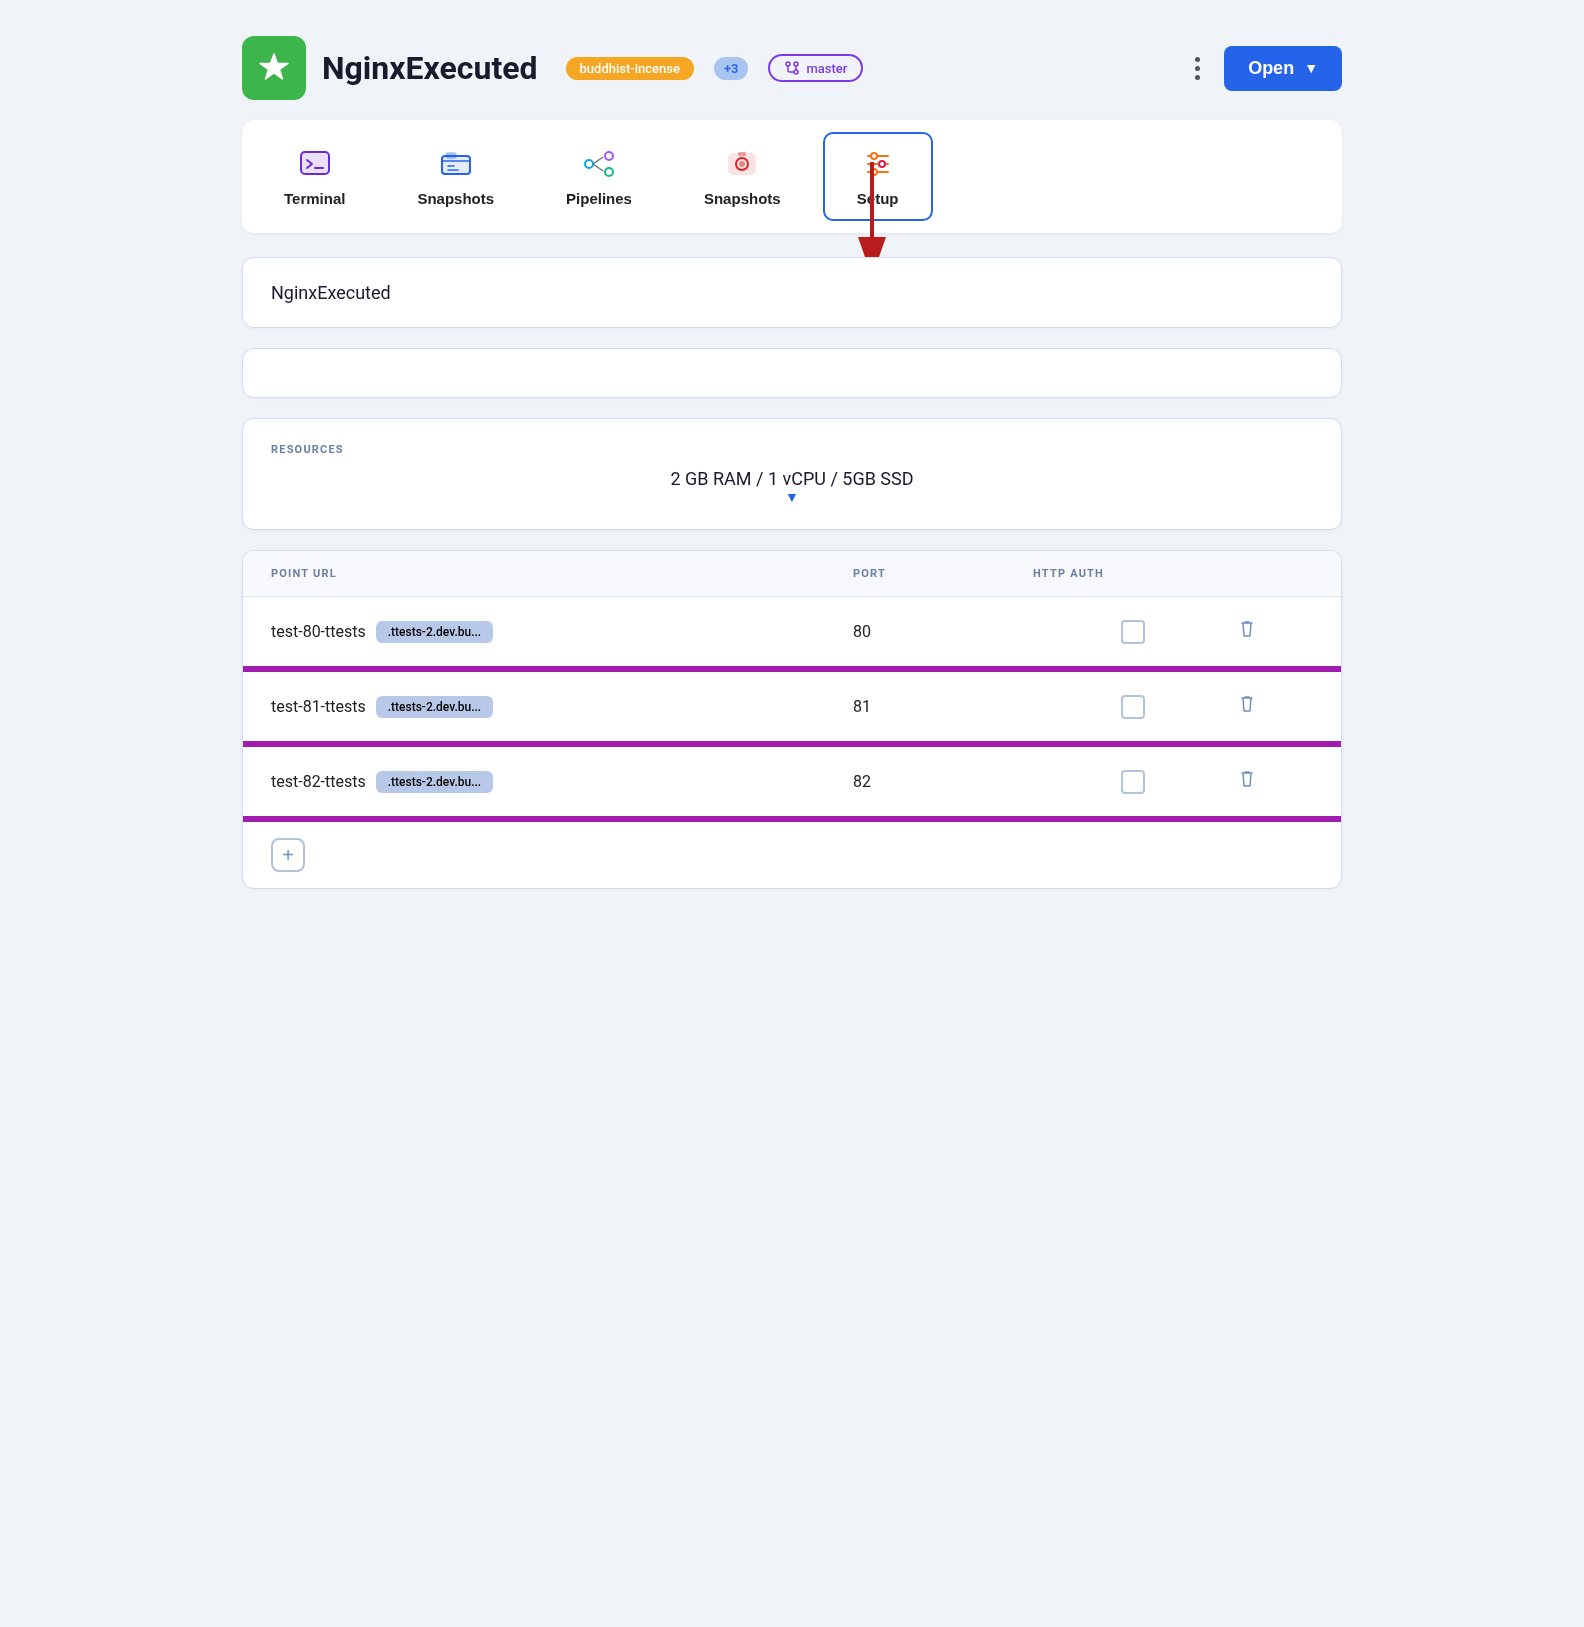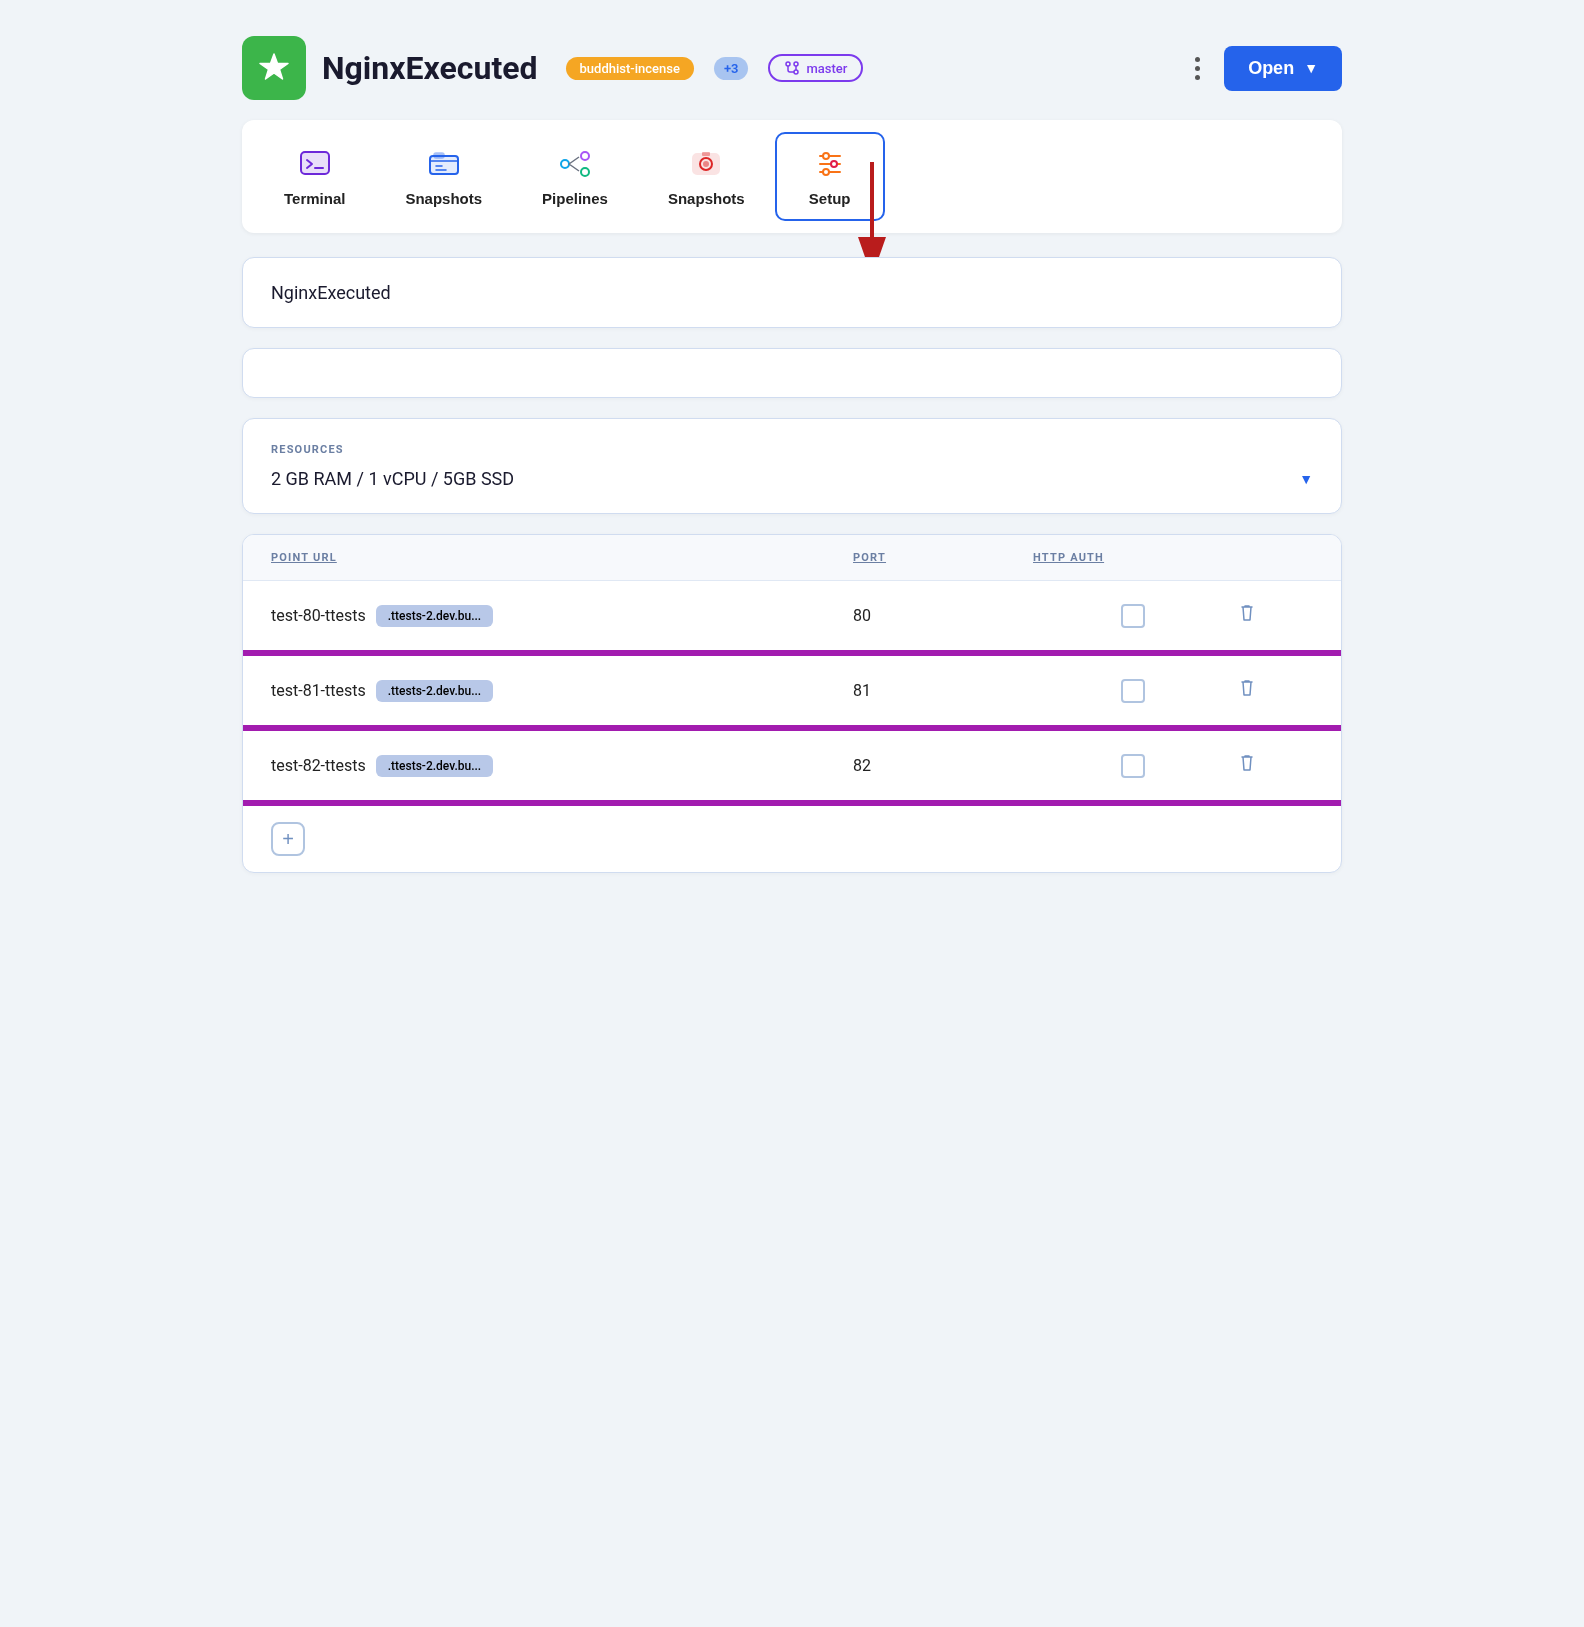--- a/index.html
+++ b/index.html
@@ -103,20 +103,21 @@
       cursor: pointer;
       display: flex;
       align-items: center;
       gap: 10px;
     }
     .open-btn .chevron { font-size: 14px; }
 
     
     .tabs-bar {
       display: flex;
+      gap: 12px;
       background: white;
       border-radius: 12px;
       padding: 12px;
       margin-bottom: 24px;
       box-shadow: 0 1px 4px rgba(0,0,0,0.06);
     }
     .tab-item {
       display: flex;
       flex-direction: column;
       align-items: center;
@@ -192,20 +193,21 @@
     .tag-input-placeholder {
       color: #a0b0d0;
       font-size: 15px;
     }
 
     
     .resources-select {
       display: flex;
       align-items: center;
       justify-content: space-between;
+      flex-direction: column;
     }
     .resources-value {
       font-size: 18px;
       color: #1a1a2e;
     }
     .resources-chevron {
       color: #2563eb;
       font-size: 14px;
     }
 
@@ -223,21 +225,20 @@
       padding: 16px 28px;
       background: #f7f9fc;
       border-bottom: 1px solid #e0e8f4;
     }
     .th {
       font-size: 11px;
       font-weight: 700;
       letter-spacing: 1.2px;
       color: #6b7fa3;
       text-transform: uppercase;
-      text-decoration: underline;
     }
     .table-row {
       display: grid;
       grid-template-columns: 1fr 180px 200px 80px;
       padding: 18px 28px;
       border-bottom: 6px solid #a21caf;
       align-items: center;
     }
     .table-row:last-child { border-bottom: none; }
     .cell {

